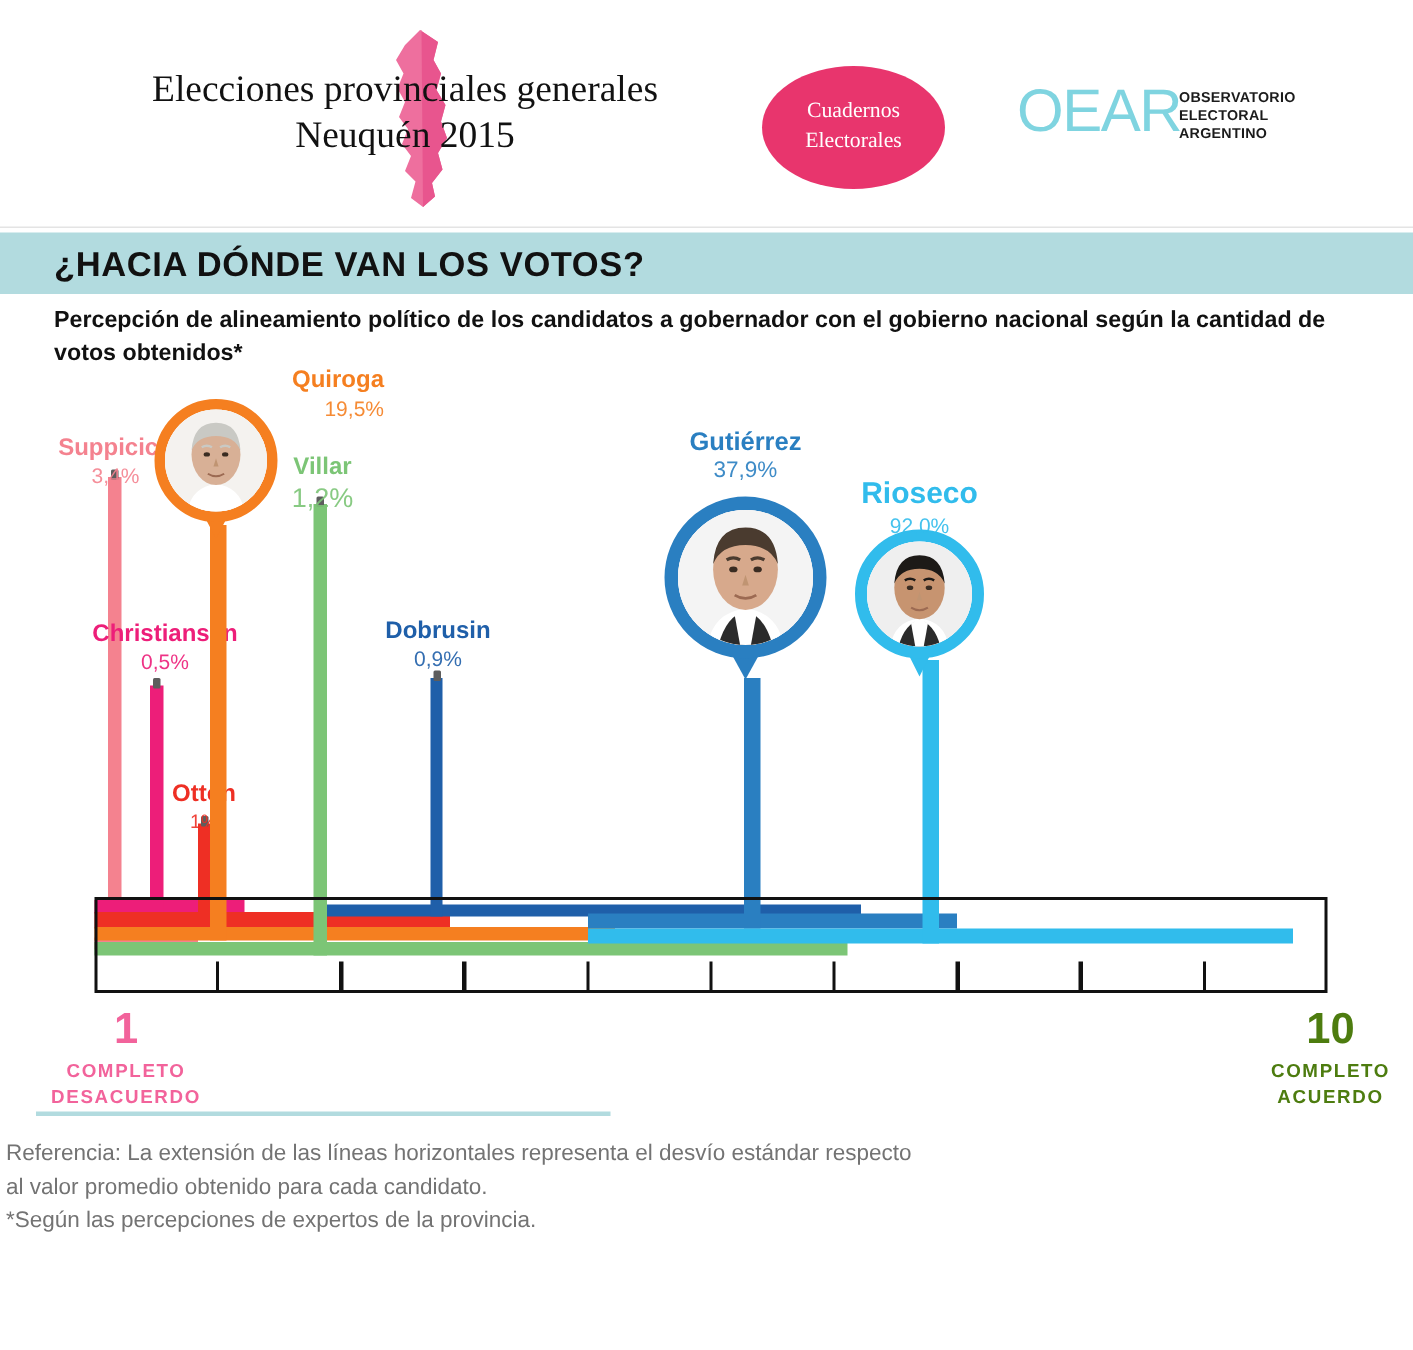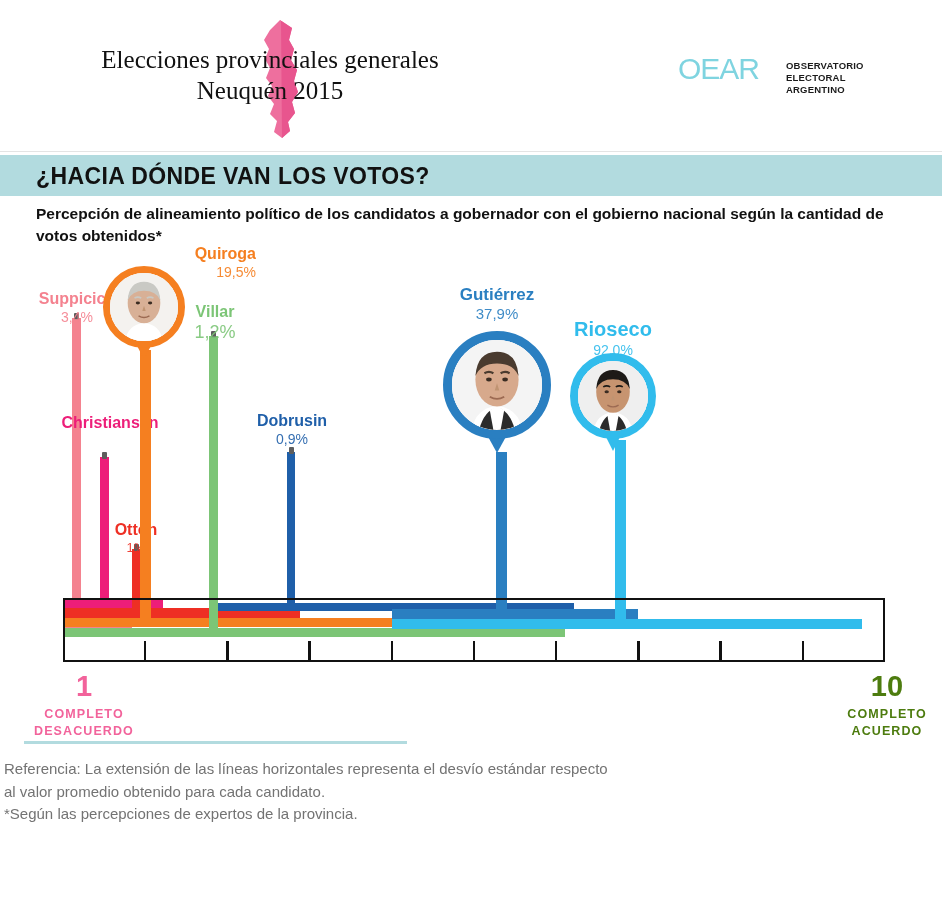--- a/index.html
+++ b/index.html
@@ -17,21 +17,21 @@
     font-family:"Liberation Serif", serif;color:#111;line-height:1.22;}
   #title-line1{font-size:25px;}
   #title-line2{font-size:25px;}
 
   #cuadernos-badge{position:absolute;left:508px;top:44px;width:122px;height:82px;
     border-radius:50%;background:#e8356d;color:#fff;display:flex;flex-direction:column;
     align-items:center;justify-content:center;font-family:"Liberation Serif",serif;
     font-size:14.5px;line-height:1.35;}
 
   #oear-logo{position:absolute;left:678px;top:52px;width:230px;height:54px;}
-  #oear-mark{position:absolute;left:0;top:0;font-size:30px;letter-spacing:-1px;
+  #oear-mark{position:absolute;left:0;top:0;font-size:40px;letter-spacing:-1px;
     color:#7fd4e0;font-family:"Liberation Sans",sans-serif;font-weight:400;text-align:center;}
   #oear-sub{position:absolute;left:108px;top:8px;font-size:9.5px;line-height:1.28;
     color:#1b1b1b;font-weight:bold;letter-spacing:.2px;}
 
   
   #banner{position:absolute;left:0;top:155px;width:942px;height:41px;background:#b2dbdf;}
   #banner-title{position:absolute;left:36px;top:163px;font-size:23px;font-weight:bold;
     color:#111;letter-spacing:.4px;}
 
   
@@ -85,20 +85,24 @@
              L43 41 L47 31 L42 22 L48 12 Z" fill="#ee6f9e"></path>
     <path d="M58 2 L70 10 L67 22 L72 31 L69 42 L75 52 L72 63 L76 74 L70 84 L73 95 L66 104
              L68 113 L60 120 L59 2 Z" fill="#e8558e"></path>
   </svg>
 
   <div id="title-block">
     <div id="title-line1">Elecciones provinciales generales</div>
     <div id="title-line2">Neuquén 2015</div>
   </div>
 
+  <div id="cuadernos-badge">
+    <span>Cuadernos</span>
+    <span>Electorales</span>
+  </div>
 
   <div id="oear-logo">
     <div id="oear-mark">OEAR</div>
     <div id="oear-sub">
       <div>OBSERVATORIO</div>
       <div>ELECTORAL</div>
       <div>ARGENTINO</div>
     </div>
   </div>
 
@@ -116,20 +120,21 @@
     <div class="marker-dot" style="left: 74.2px; top: 313px;"></div>
     <div class="cand-label" style="left: -33px; top: 290px; width: 220px; color: rgb(244, 130, 143);">
       <div class="cand-name" style="font-size: 16px;">Suppicich</div>
       <div class="cand-pct" style="font-size: 14px; opacity: 0.9;">3,4%</div>
     </div>
     <div class="hbar" style="left: 63px; top: 599.5px; width: 100.467px; height: 9px; background: rgb(237, 30, 121);"></div>
     <div class="stem" style="left: 99.6px; top: 457px; width: 9px; height: 151.5px; background: rgb(237, 30, 121);"></div>
     <div class="marker-dot" style="left: 101.6px; top: 452px;"></div>
     <div class="cand-label" style="left: 0px; top: 414px; width: 220px; color: rgb(237, 30, 121);">
       <div class="cand-name" style="font-size: 16px;">Christiansen</div>
+      <div class="cand-pct" style="font-size: 14px; opacity: 0.9;">0,5%</div>
     </div>
     <div class="hbar" style="left: 63px; top: 607.5px; width: 237.467px; height: 11px; background: rgb(238, 47, 36);"></div>
     <div class="stem" style="left: 132.067px; top: 549px; width: 8px; height: 69.5px; background: rgb(238, 47, 36);"></div>
     <div class="marker-dot" style="left: 133.567px; top: 544px;"></div>
     <div class="cand-label" style="left: 26px; top: 521px; width: 220px; color: rgb(238, 47, 36);">
       <div class="cand-name" style="font-size: 16px;">Otton</div>
       <div class="cand-pct" style="font-size: 13px; opacity: 0.9;">1%</div>
     </div>
     <div class="hbar" style="left: 63px; top: 617.5px; width: 347.067px; height: 9px; background: rgb(245, 127, 32);"></div>
     <div class="stem" style="left: 139.7px; top: 350px; width: 11px; height: 276.5px; background: rgb(245, 127, 32);"></div>

